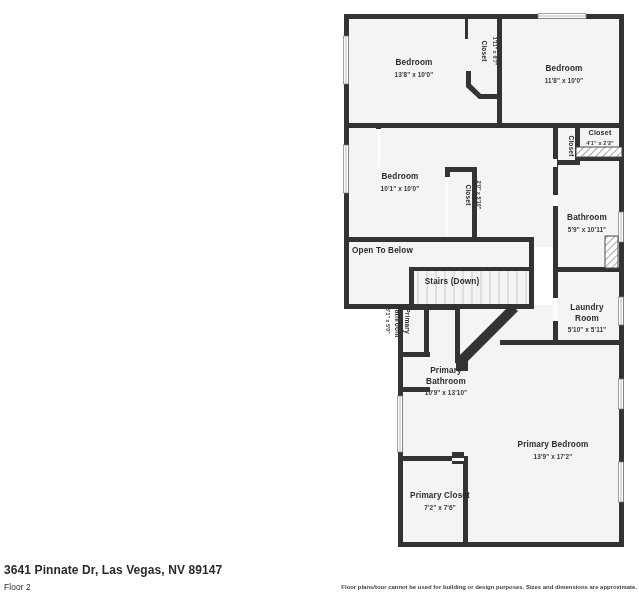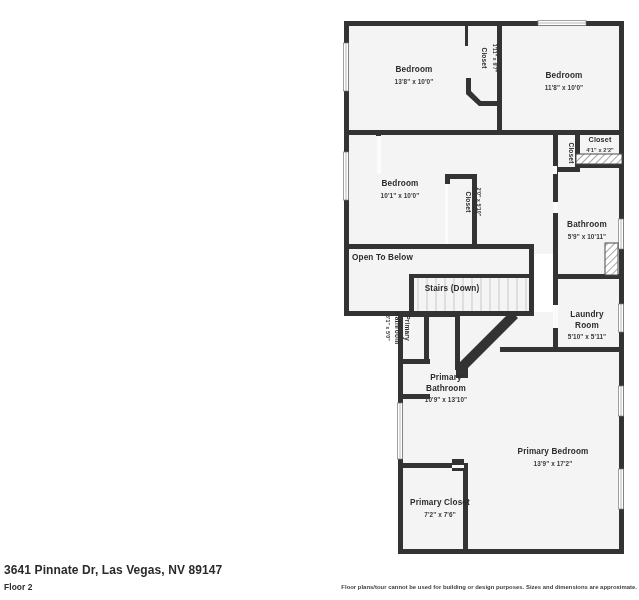--- a/index.html
+++ b/index.html
@@ -10,21 +10,21 @@
   body {
     width: 639px;
     height: 600px;
     position: relative;
     font-family: "Liberation Sans", sans-serif;
     overflow: hidden;
   }
   #floorplan-stage {
     position: absolute;
     left: 0;
-    top: 16px;
+    top: 9px;
     width: 639px;
     height: 550px;
   }
   svg#plan {
     display: block;
   }
   .rm-name {
     font-family: "Liberation Sans", sans-serif;
     font-size: 8.2px;
     font-weight: bold;
@@ -70,21 +70,21 @@
     font-weight: bold;
     color: #2a2a2a;
     letter-spacing: 0.1px;
     white-space: nowrap;
   }
   .footer-floor {
     position: absolute;
     left: 4px;
     top: 30px;
     font-size: 8.4px;
-    font-weight: bold;
+    font-weight: normal;
     color: #2a2a2a;
     letter-spacing: 0.1px;
     white-space: nowrap;
   }
   .footer-disclaimer {
     position: absolute;
     right: 2px;
     top: 32px;
     font-size: 5.9px;
     font-weight: bold;

